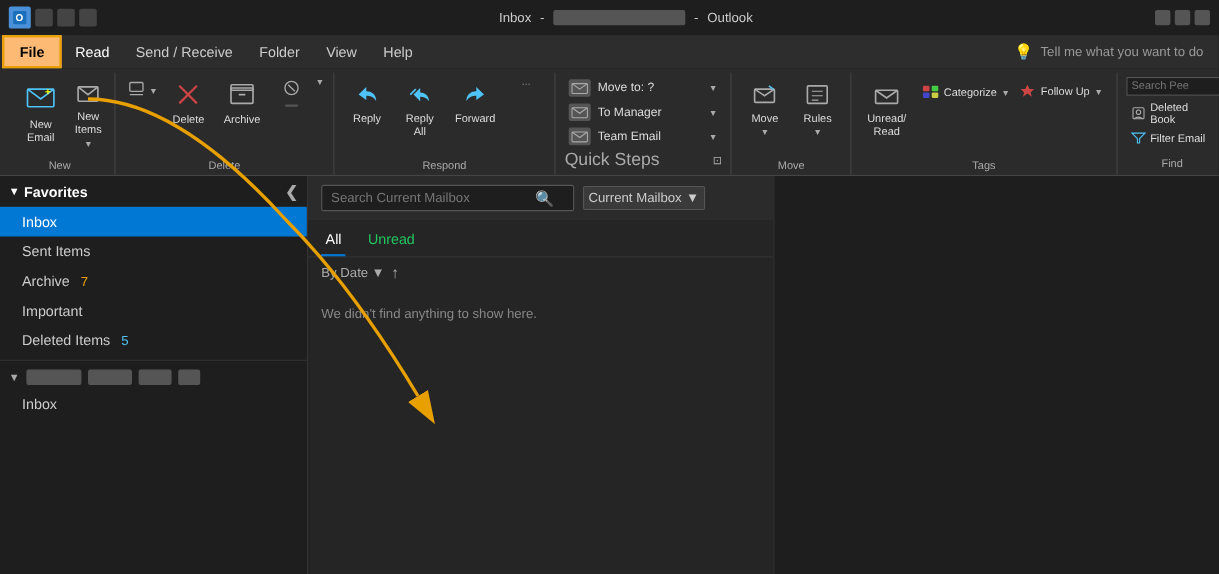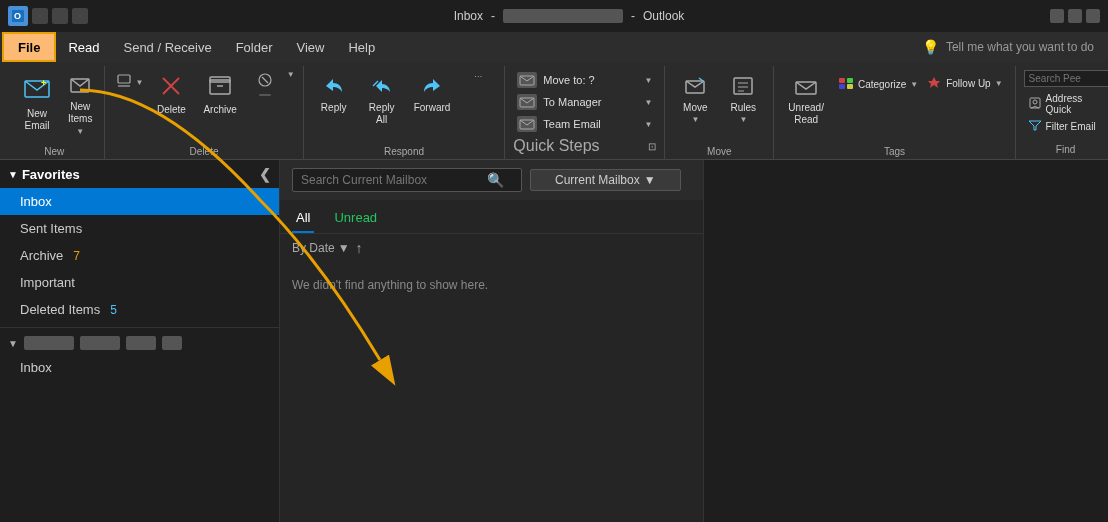--- a/index.html
+++ b/index.html
@@ -320,21 +320,21 @@
       font-size: 12px;
       width: 180px;
     }
     .search-icon-inner { color: #4fc3f7; font-size: 14px; }
 
     .search-scope-btn {
       background: #3a3a3a;
       border: 1px solid #555;
       border-radius: 2px;
       color: #ccc;
-      padding: 3px 24px;
+      padding: 3px 4px;
       font-size: 12px;
       cursor: pointer;
       display: flex;
       align-items: center;
       gap: 4px;
     }
 
     
     .tabs-row {
       display: flex;
@@ -692,21 +692,21 @@
     <div class="find-group">
       <input type="text" class="find-search-box" placeholder="Search Pee" style="">
       <div class="find-btn">
         <div>
           <svg width="14" height="12" viewBox="0 0 14 12">
             <rect x="2" y="1" width="10" height="10" rx="1" fill="none" stroke="#aaa" stroke-width="1"></rect>
             <circle cx="7" cy="5" r="2" fill="none" stroke="#aaa" stroke-width="1"></circle>
             <path d="M3 11 Q7 8 11 11" fill="none" stroke="#aaa" stroke-width="1"></path>
           </svg>
         </div>
-        <span>Address Quick</span>
+        <span>Deleted Book</span>
       </div>
       <div class="find-btn">
         <div>
           <svg width="14" height="12" viewBox="0 0 14 12">
             <path d="M1 2 L6 7 L6 11 L8 11 L8 7 L13 2 Z" fill="none" stroke="#4fc3f7" stroke-width="1"></path>
           </svg>
         </div>
         <span>Filter Email</span>
       </div>
       <div style="font-size:10px;color:#aaa;margin-top:auto;text-align:center;">Find</div>

